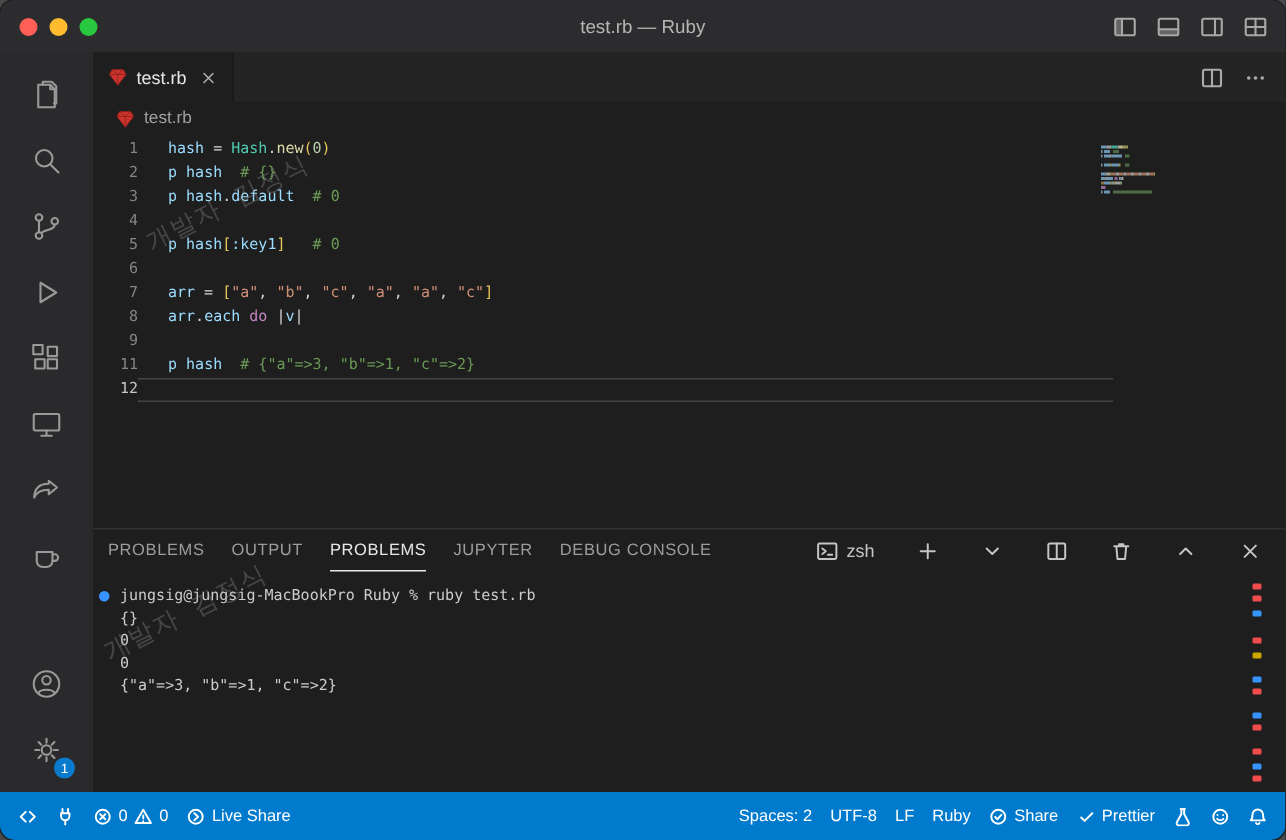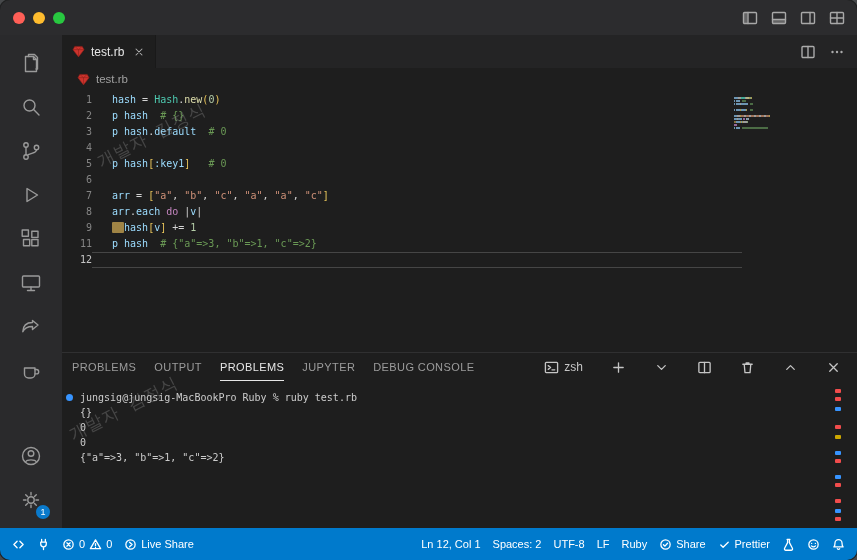--- a/index.html
+++ b/index.html
@@ -88,20 +88,21 @@
 <body>
 
 <div class="window">
 
   <div class="titlebar">
     <div class="traffic">
       <button class="tl tl-close"></button>
       <button class="tl tl-min"></button>
       <button class="tl tl-zoom"></button>
     </div>
+    <div class="win-title">test.rb — Ruby</div>
     <div class="tb-actions">
       <button>
           <svg class="s" viewBox="0 0 16 16">
             <rect x="1.5" y="2.5" width="13" height="11" rx="1"></rect>
             <path d="M6 2.5v11"></path>
             <rect x="2" y="3" width="3.5" height="10" fill="currentColor" stroke="none" opacity=".45"></rect>
           </svg>
         </button>
       <button>
           <svg class="s" viewBox="0 0 16 16">
@@ -269,21 +270,20 @@
             <div class="code-row">
               <div class="gutter">7</div>
               <div class="lc"><span class="tk-var">arr</span><span class="tk-plain"> = </span><span class="tk-bracket">[</span><span class="tk-str">"a"</span><span class="tk-plain">, </span><span class="tk-str">"b"</span><span class="tk-plain">, </span><span class="tk-str">"c"</span><span class="tk-plain">, </span><span class="tk-str">"a"</span><span class="tk-plain">, </span><span class="tk-str">"a"</span><span class="tk-plain">, </span><span class="tk-str">"c"</span><span class="tk-bracket">]</span></div>
             </div>
             <div class="code-row">
               <div class="gutter">8</div>
               <div class="lc"><span class="tk-var">arr</span><span class="tk-plain">.</span><span class="tk-var">each</span><span class="tk-plain"> </span><span class="tk-kw">do</span><span class="tk-plain"> </span><span class="tk-plain">|</span><span class="tk-var">v</span><span class="tk-plain">|</span></div>
             </div>
             <div class="code-row">
               <div class="gutter">9</div>
-              <div class="lc"><span class="tk-tabhl">  </span><span class="tk-var">hash</span><span class="tk-bracket">[</span><span class="tk-var">v</span><span class="tk-bracket">]</span><span class="tk-plain"> += </span><span class="tk-num">1</span></div>
             </div>
             <div class="code-row">
               <div class="gutter">11</div>
               <div class="lc"><span class="tk-var">p</span><span class="tk-plain"> </span><span class="tk-var">hash</span><span class="tk-plain">  </span><span class="tk-comment"># {"a"=&gt;3, "b"=&gt;1, "c"=&gt;2}</span></div>
             </div>
             <div class="code-row">
               <div class="gutter active">12</div>
               <div class="lc current"></div>
             </div>
           </div>
@@ -481,21 +481,20 @@
       </button>
       <button class="sb-item">
         <svg class="s" viewBox="0 0 14 14">
             <circle cx="7" cy="7" r="5"></circle>
             <path d="M6 4.5L8.7 7 6 9.5"></path>
           </svg>
         <span>Live Share</span>
       </button>
     </div>
     <div class="sb-group">
-      <button class="sb-item">Ln 12, Col 1</button>
       <button class="sb-item">Spaces: 2</button>
       <button class="sb-item">UTF-8</button>
       <button class="sb-item">LF</button>
       <button class="sb-item">Ruby</button>
       <button class="sb-item">
         <svg class="s" viewBox="0 0 14 14">
             <circle cx="7" cy="7" r="5"></circle>
             <path d="M4.8 7.2l1.6 1.6 2.8-3.2"></path>
           </svg>
         <span>Share</span>

